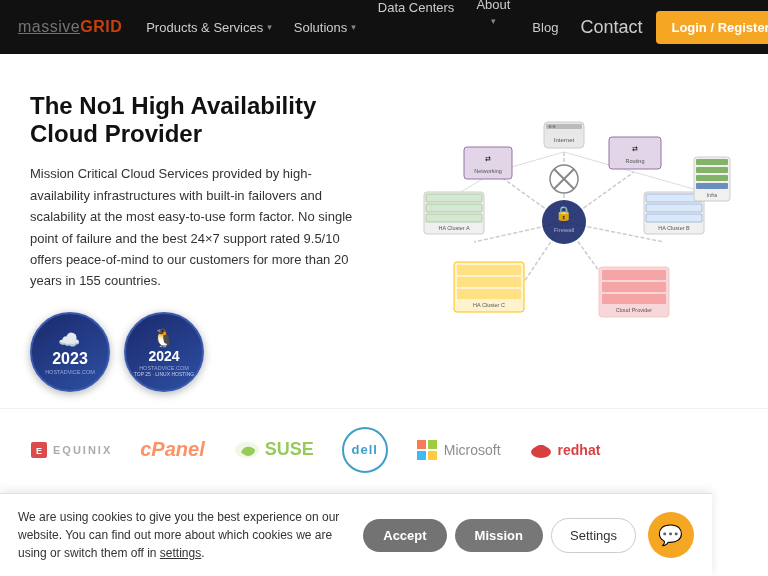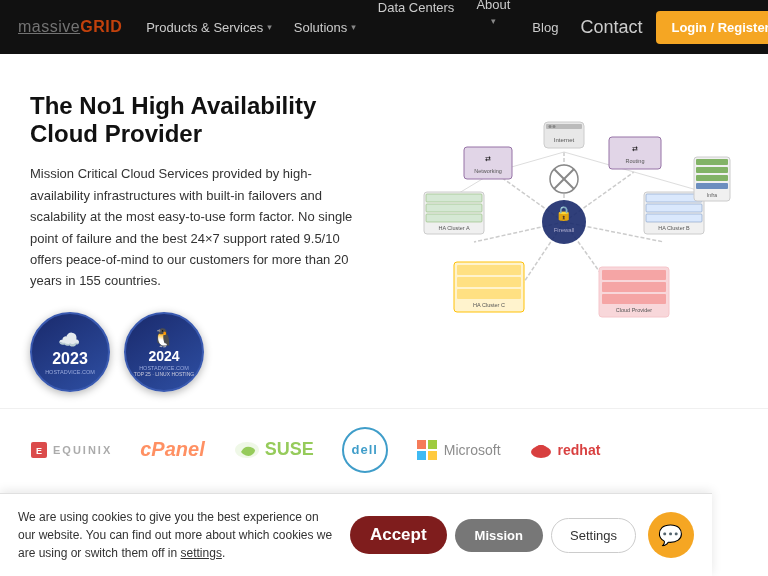--- a/index.html
+++ b/index.html
@@ -219,20 +219,20 @@
   </div>
 
 </div>
 
 <div style="position:fixed;bottom:0;left:0;width:712px;background:#fff;border-top:1px solid #e0e0e0;padding:14px 18px;display:flex;align-items:center;gap:12px;box-shadow:0 -2px 10px rgba(0,0,0,0.1);z-index:1000;">
   <div style="flex:1;font-size:12px;color:#333;line-height:1.5;">
     <span>We are using cookies to give you the best experience on our website. You can find out more about which cookies we are using or switch them off in</span>
     <a href="#" style="color:#333;text-decoration:underline;">settings</a>.
   </div>
   <div style="display:flex;gap:8px;align-items:center;flex-shrink:0;">
-    <button style="background:#7f1d1d;color:#fff;border:none;border-radius:20px;padding:9px 20px;font-size:17px;font-weight:700;cursor:pointer;">Accept</button>
+    <button style="background:#737373;color:#fff;border:none;border-radius:20px;padding:9px 20px;font-size:13px;font-weight:700;cursor:pointer;">Accept</button>
     <button style="background:#777;color:#fff;border:none;border-radius:20px;padding:9px 20px;font-size:13px;font-weight:600;cursor:pointer;">Mission</button>
     <button style="background:#fff;color:#333;border:1.5px solid #ccc;border-radius:20px;padding:9px 18px;font-size:13px;cursor:pointer;">Settings</button>
   </div>
   <div style="width:46px;height:46px;background:#f5a623;border-radius:50%;display:flex;align-items:center;justify-content:center;color:#fff;font-size:20px;cursor:pointer;flex-shrink:0;">
     <span>💬</span>
   </div>
 </div>
 
 </body></html>

